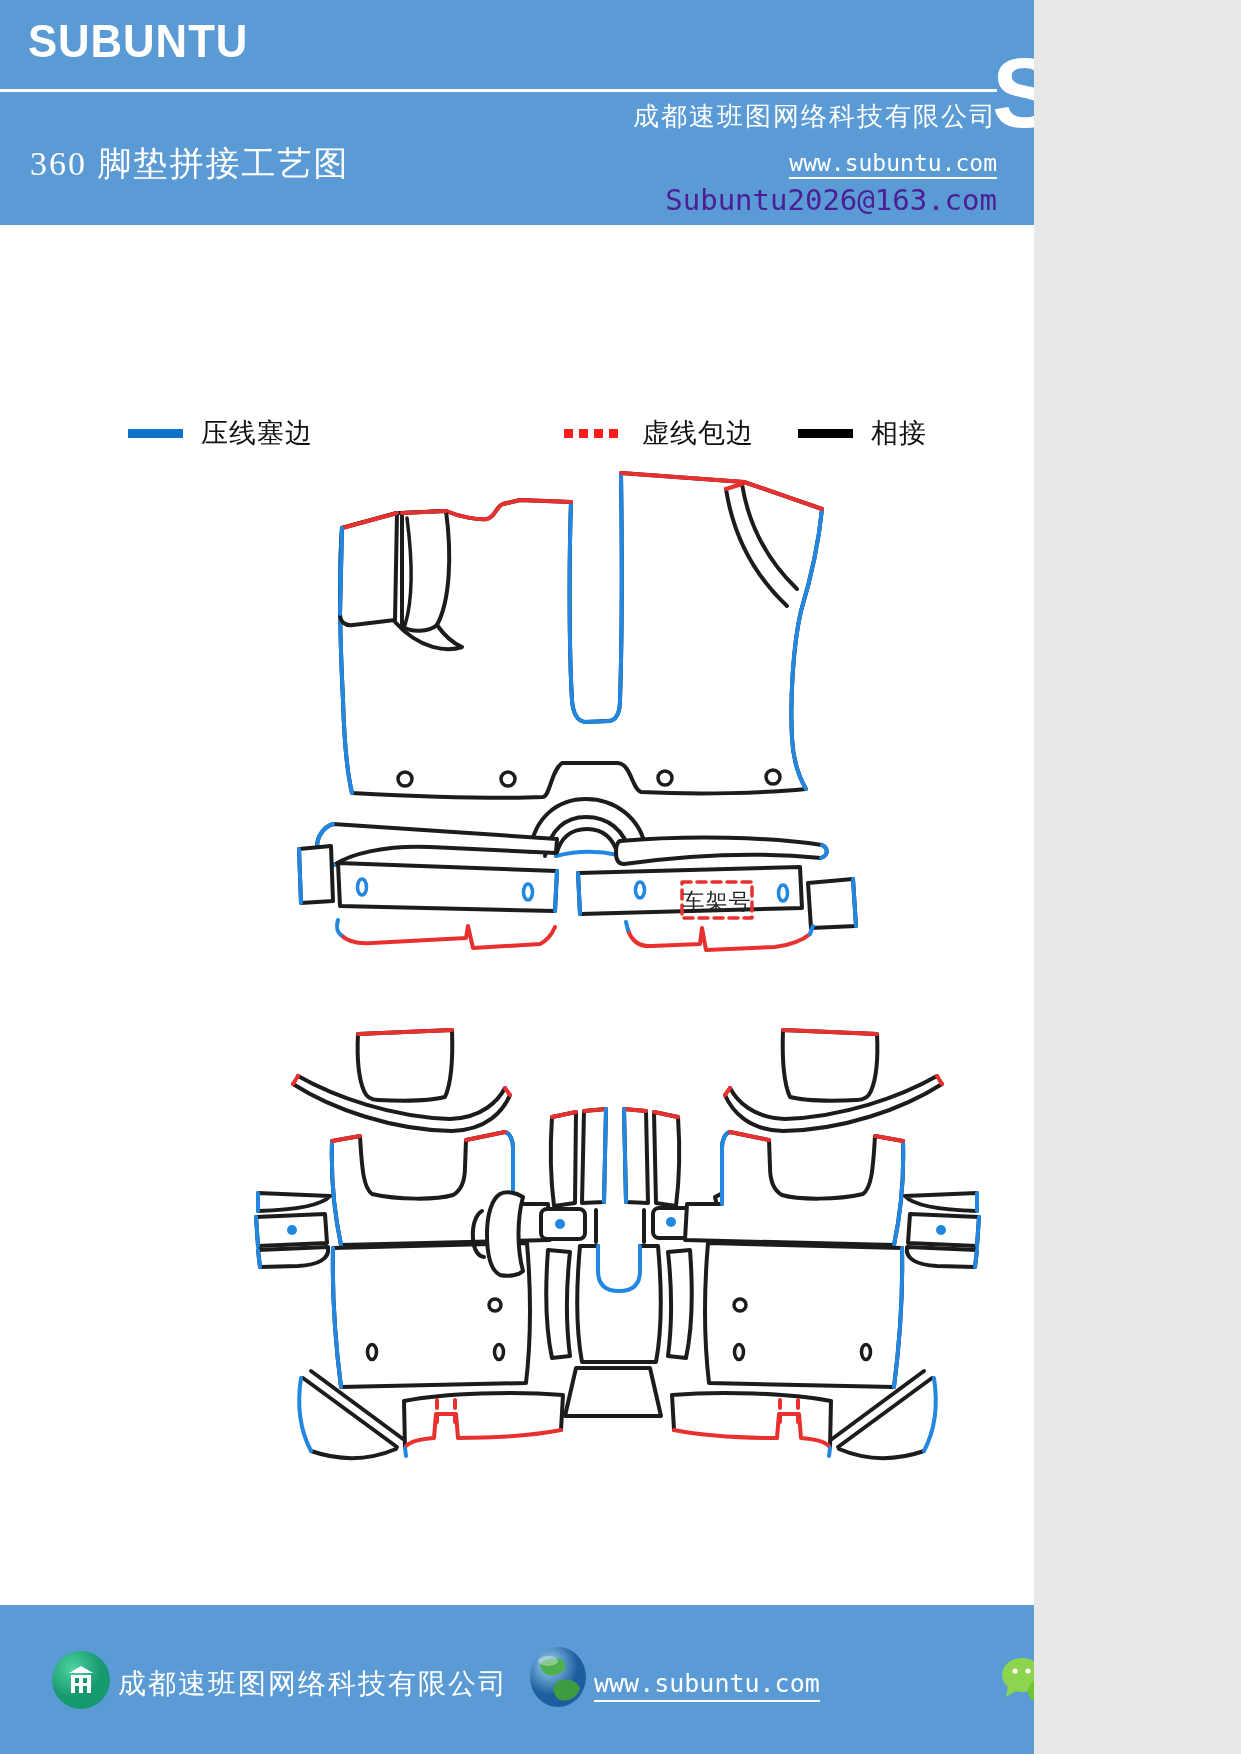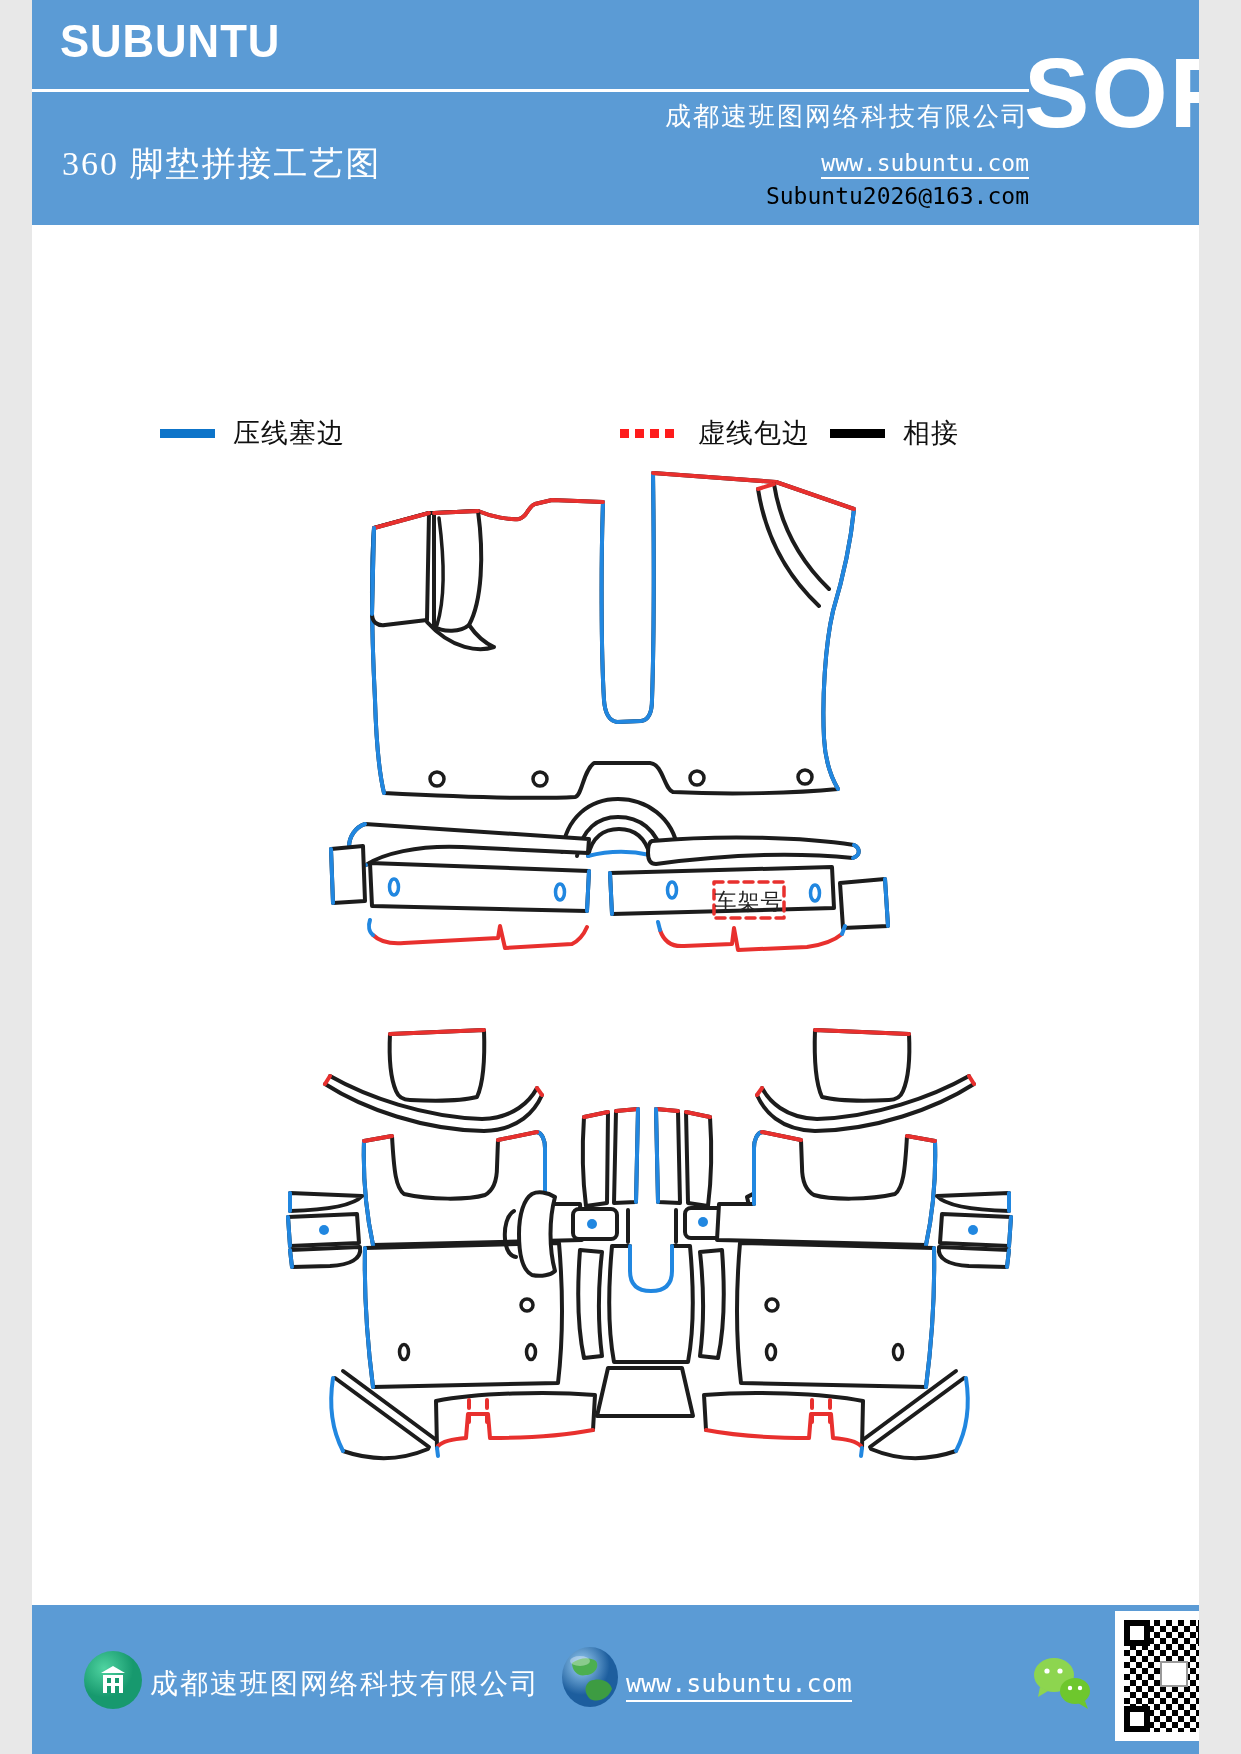--- a/index.html
+++ b/index.html
@@ -1,30 +1,30 @@
 <!DOCTYPE html>
 <html><head>
 <meta charset="utf-8">
 <style>
   html,body{margin:0;padding:0;background:#e8e8e8;}
-  .page{position:relative;width:1167px;height:1754px;background:#ffffff;overflow:hidden;
-        font-family:"Liberation Sans",sans-serif;margin-left:32px;}
+  .page{position:relative;width:1034px;height:1754px;background:#ffffff;overflow:hidden;
+        font-family:"Liberation Sans",sans-serif;}
   .abs{position:absolute;}
 
   
   .header{position:absolute;left:0;top:0;width:1241px;height:225px;background:#5b9bd5;}
   .logo{left:28px;top:14px;font-size:46px;font-weight:bold;color:#fff;letter-spacing:1px;
         font-family:"Liberation Sans",sans-serif;transform:scaleX(.95);transform-origin:left;}
   .hline{left:0;top:89px;width:997px;height:3px;background:#fff;}
   .h-company{right:244px;top:99px;font-size:26px;color:#fff;font-family:"Liberation Serif",serif;letter-spacing:2px;}
   .h-title{left:30px;top:141px;font-size:34px;color:#fff;font-family:"Liberation Serif",serif;letter-spacing:2px;}
   .h-sop{right:36px;top:44px;font-size:98px;line-height:1;font-weight:bold;color:#fff;letter-spacing:2px;}
   .h-web{right:244px;top:150px;font-size:23px;color:#fff;font-family:"DejaVu Sans Mono",monospace;
          border-bottom:2px solid #fff;padding-bottom:1px;}
-  .h-email{right:244px;top:183px;font-size:23px;color:#000000;font-family:"DejaVu Sans Mono",monospace;}
+  .h-email{right:244px;top:183px;font-size:29px;color:#4c1d95;font-family:"DejaVu Sans Mono",monospace;}
 
   
   .info{position:absolute;left:6px;top:250px;width:1229px;border-collapse:collapse;table-layout:fixed;}
   .info td{border:2px solid #d9d9d9;height:57px;text-align:center;vertical-align:middle;color:#111;background:#fff;}
   .info td.lbl{font-family:"Liberation Serif",serif;font-size:25px;letter-spacing:2px;}
   .info td.val{font-family:"Liberation Sans",sans-serif;font-size:23px;font-weight:bold;}
 
   
   .legend-item{position:absolute;top:413px;display:flex;align-items:center;gap:18px;height:40px;}
   .sw{width:55px;height:9px;}
@@ -72,21 +72,21 @@
         <col style="width:290px">
       </colgroup>
     <tbody>
   </tbody>
     </table>
 
   <div class="legend-item" style="left:128px">
     <span class="sw blue"></span>
     <span class="legend-label">压线塞边</span>
   </div>
-  <div class="legend-item" style="left:588px">
+  <div class="legend-item" style="left:564px">
     <span class="sw dotted"></span>
     <span class="legend-label">虚线包边</span>
   </div>
   <div class="legend-item" style="left:798px">
     <span class="sw black"></span>
     <span class="legend-label">相接</span>
   </div>
 
   <svg class="diag" width="1241" height="1754" viewBox="0 0 1241 1754">
 

